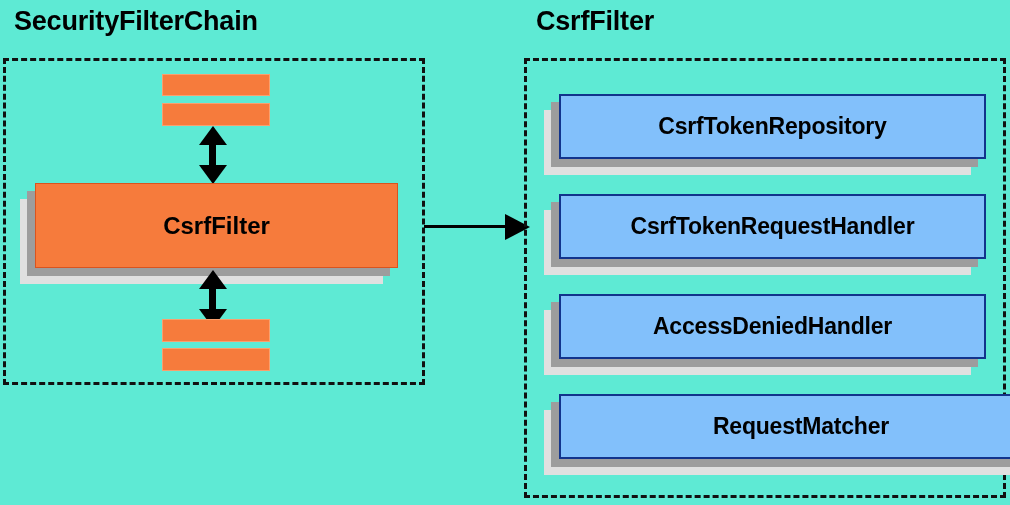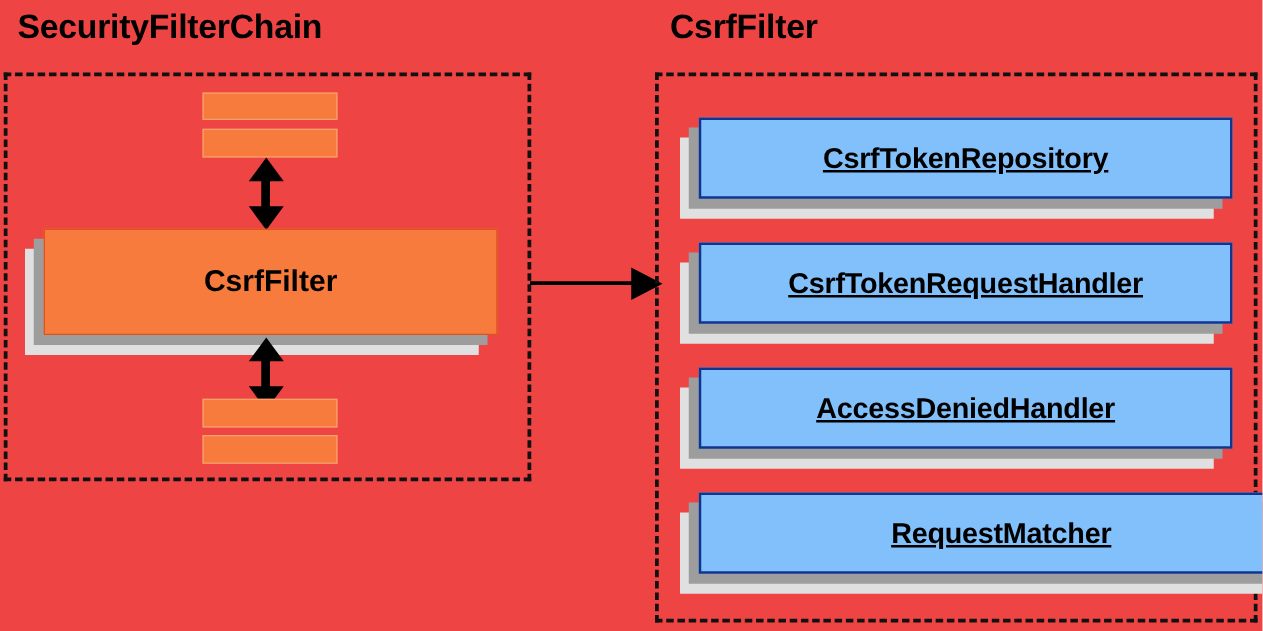--- a/index.html
+++ b/index.html
@@ -7,21 +7,21 @@
     padding: 0;
     background: #ffffff;
   }
   body {
     font-family: "Liberation Sans", sans-serif;
   }
   #canvas {
     position: relative;
     width: 1010px;
     height: 505px;
-    background: #ef4444;
+    background: #5eead4;
     overflow: hidden;
   }
 
   
   .panel-title {
     position: absolute;
     font-size: 27px;
     font-weight: bold;
     color: #000000;
     letter-spacing: -0.2px;
@@ -82,21 +82,20 @@
     background: #f67b3c;
     border: 1px solid #d9541f;
     font-size: 24px;
   }
   
   .blue .face {
     background: #82c0fb;
     border: 2px solid #12348c;
     font-size: 23px;
     letter-spacing: -0.2px;
-    text-decoration: underline;
   }
 
   
   .bar {
     position: absolute;
     background: #f67b3c;
     border: 1px solid #f9a06e;
     box-sizing: border-box;
   }
 

